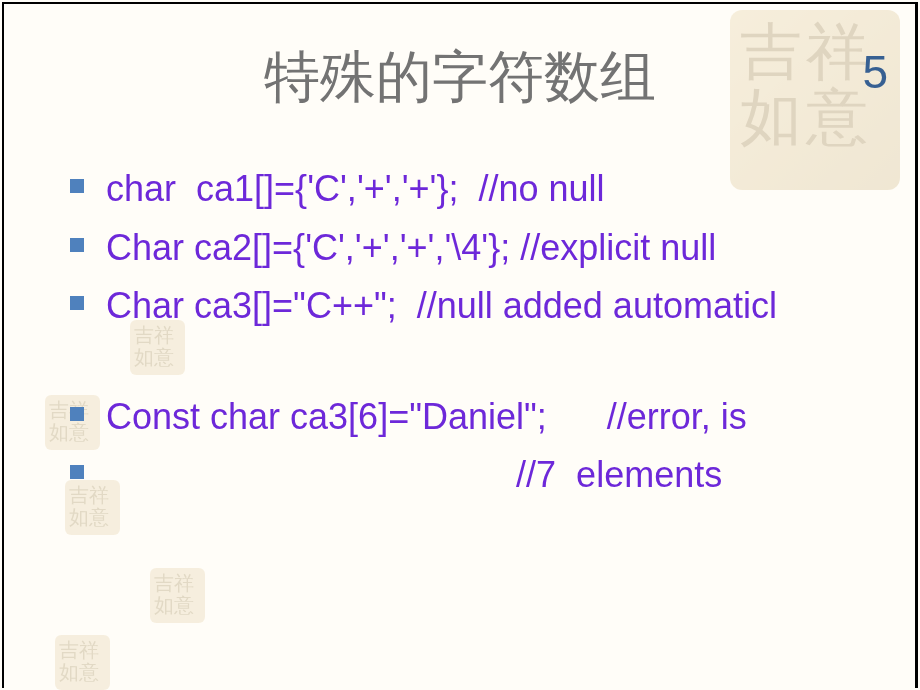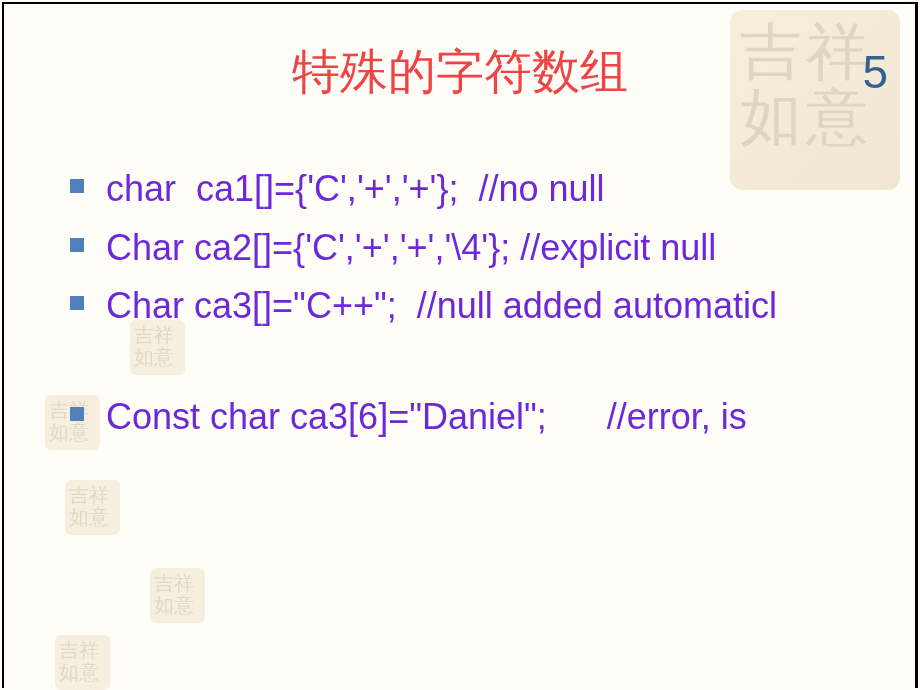--- a/index.html
+++ b/index.html
@@ -52,23 +52,23 @@
     display: block;
     padding: 4px;
     word-break: break-all;
   }
   .title {
     position: absolute;
     top: 40px;
     left: 0;
     width: 100%;
     text-align: center;
-    font-size: 48px;
+    font-size: 56px;
     font-family: "SimSun", serif;
-    color: #ef4444;
+    color: #737373;
   }
   .page-num {
     position: absolute;
     top: 45px;
     right: 32px;
     font-size: 46px;
     color: #376092;
     font-family: Arial, sans-serif;
   }
   .content {
@@ -134,13 +134,17 @@
   </div>
   <div class="bullet-row">
     <div class="bullet"></div>
     <div class="bullet-text">Char ca3[]="C++";  //null added automaticl</div>
   </div>
   <div class="spacer"></div>
   <div class="bullet-row">
     <div class="bullet"></div>
     <div class="bullet-text">Const char ca3[6]="Daniel";      //error, is</div>
   </div>
+  <div class="bullet-row">
+    <div class="bullet"></div>
+    <div class="bullet-text">                                         //7  elements</div>
+  </div>
 </div>
 
 </body></html>

